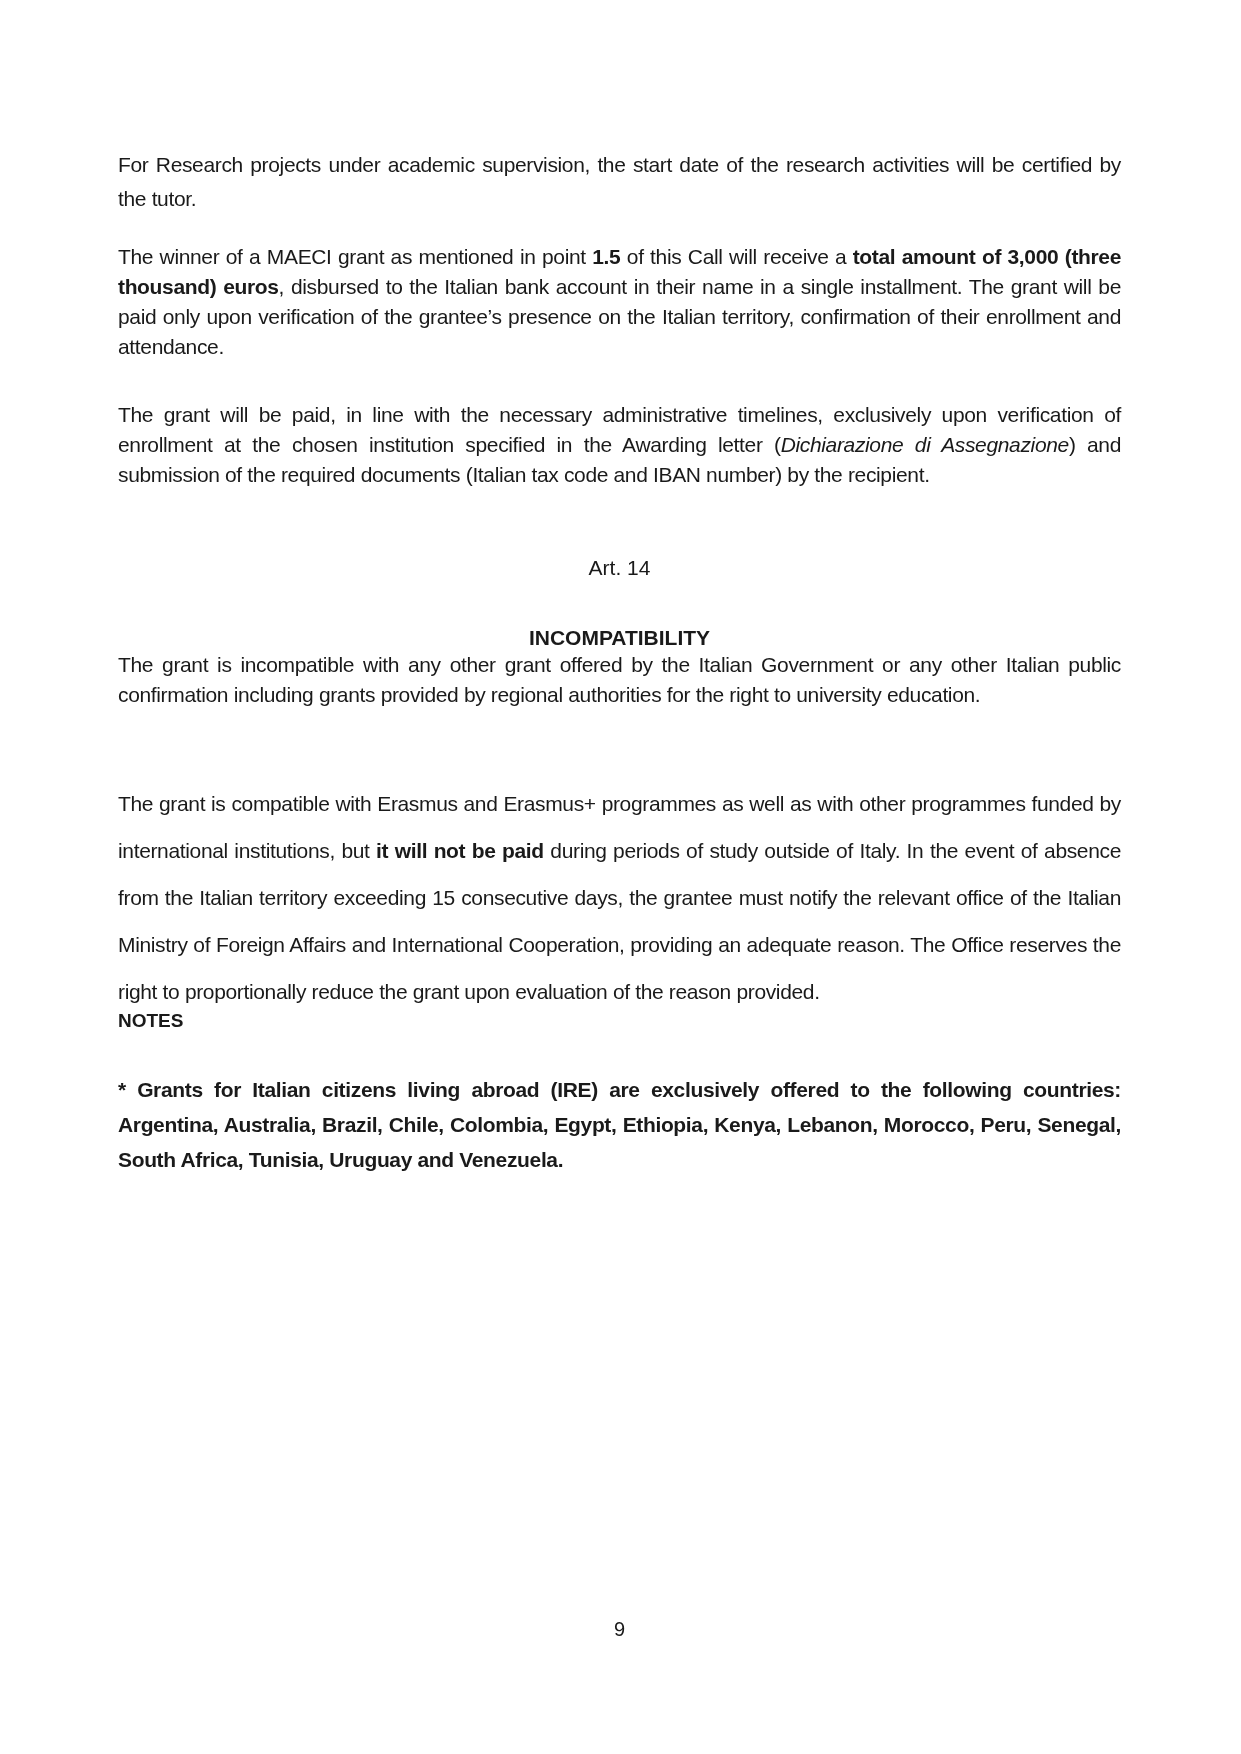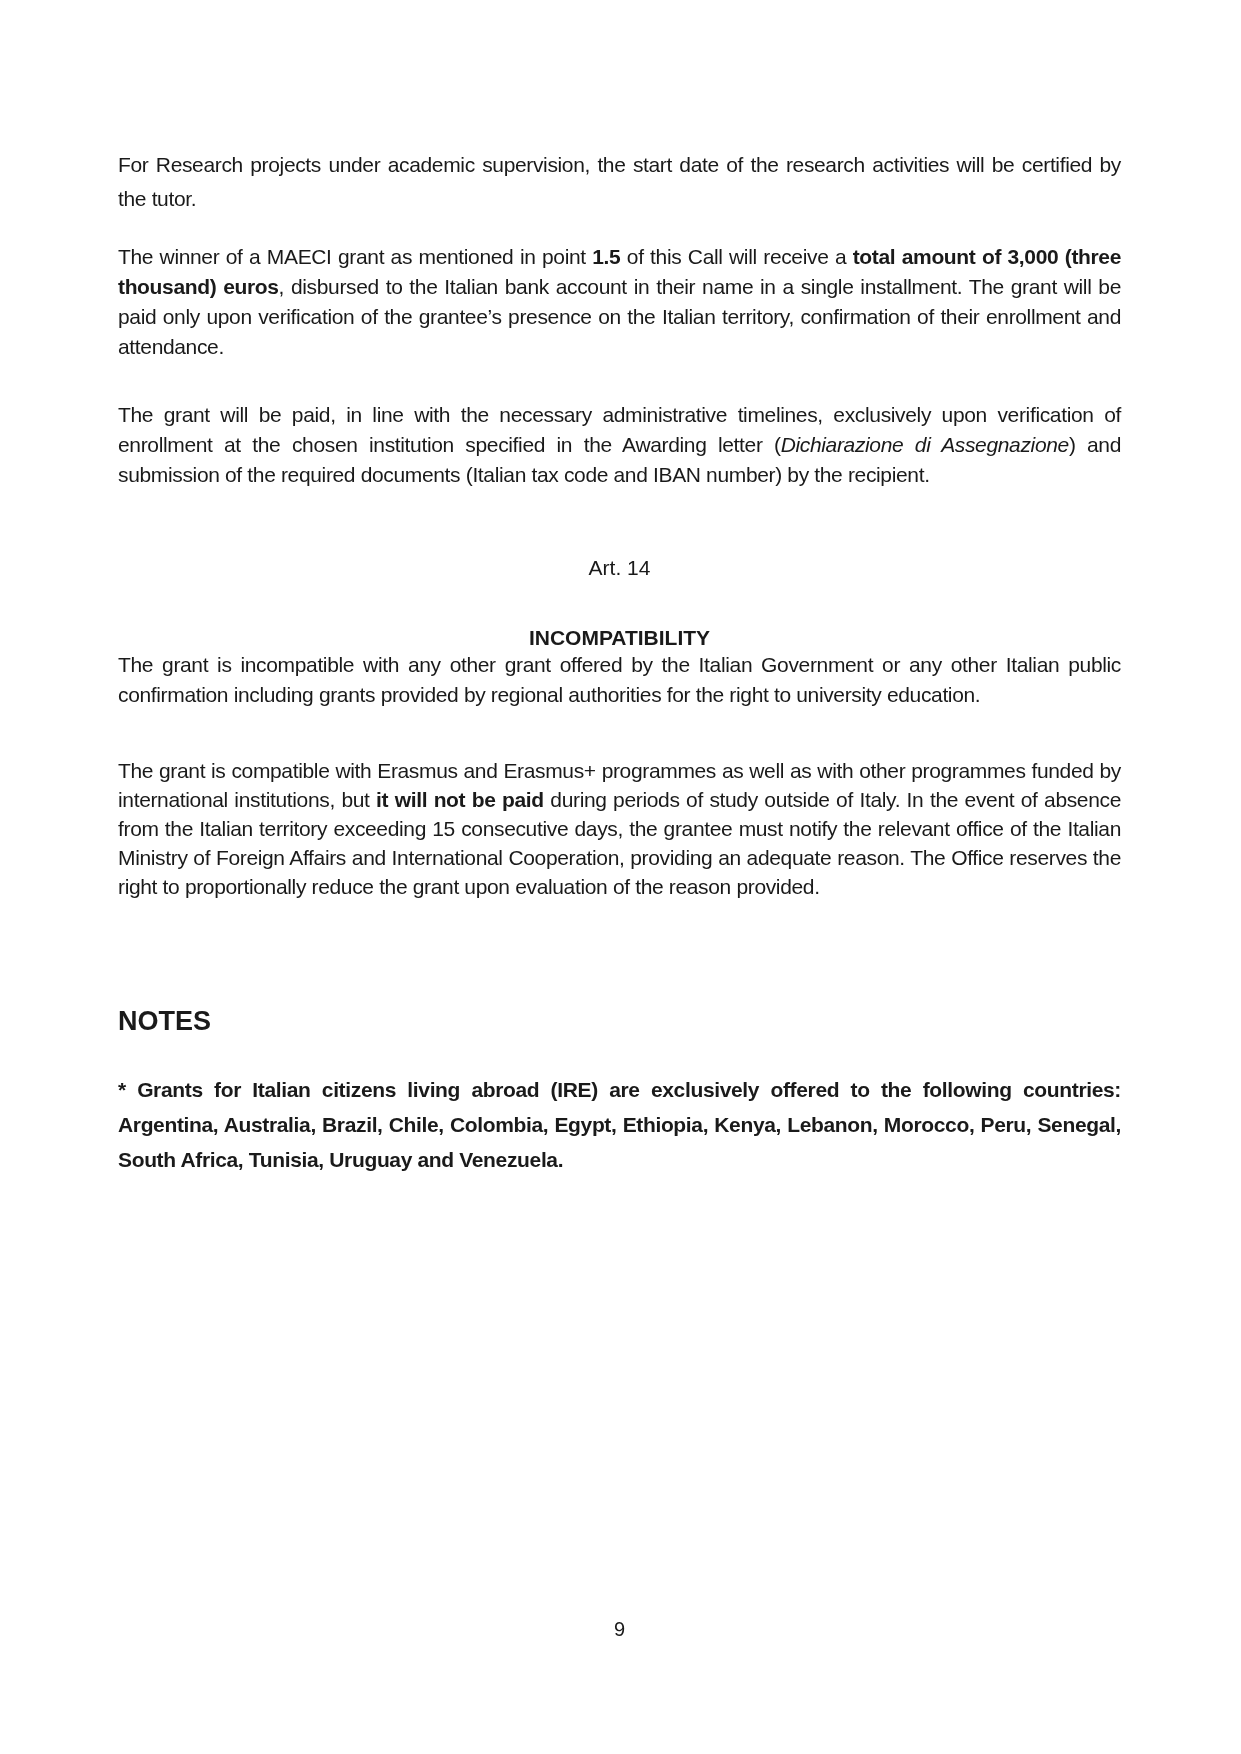--- a/index.html
+++ b/index.html
@@ -6,22 +6,22 @@
   body { width: 1241px; height: 1754px; position: relative; overflow: hidden;
          font-family: "Liberation Sans", sans-serif; color: #1a1a1a; }
   .page { position: absolute; left: 118px; top: 0; width: 1003px; }
   p { margin: 0; font-size: 21px; line-height: 30px; text-align: justify; letter-spacing: -0.35px; }
   .p1 { position: absolute; top: 148px; line-height: 34px; }
   .p2 { position: absolute; top: 242px; }
   .p3 { position: absolute; top: 400px; }
   .art { position: absolute; top: 553px; width: 100%; text-align: center; font-size: 21px; line-height: 30px; }
   .art-title { position: absolute; top: 587px; width: 100%; text-align: center; font-size: 21px; font-weight: bold; line-height: 30px; margin-top: 36px; }
   .p4 { position: absolute; top: 650px; }
-  .p5 { position: absolute; top: 756px; line-height: 29px; }
-  .notes { position: absolute; top: 1006px; font-size: 27px; font-weight: bold; line-height: 30px; }
+  .p5 { position: absolute; top: 780px; line-height: 47px; }
+  .notes { position: absolute; top: 1006px; font-size: 19px; font-weight: bold; line-height: 30px; }
   .p6 { position: absolute; top: 1072px; line-height: 35px; font-weight: bold; }
   .pnum { position: absolute; top: 1614px; width: 100%; text-align: center; font-size: 20px; line-height: 30px; }
   b { font-weight: bold; }
   i { }
 </style>
 </head>
 <body>
 
 <div class="page">
 

